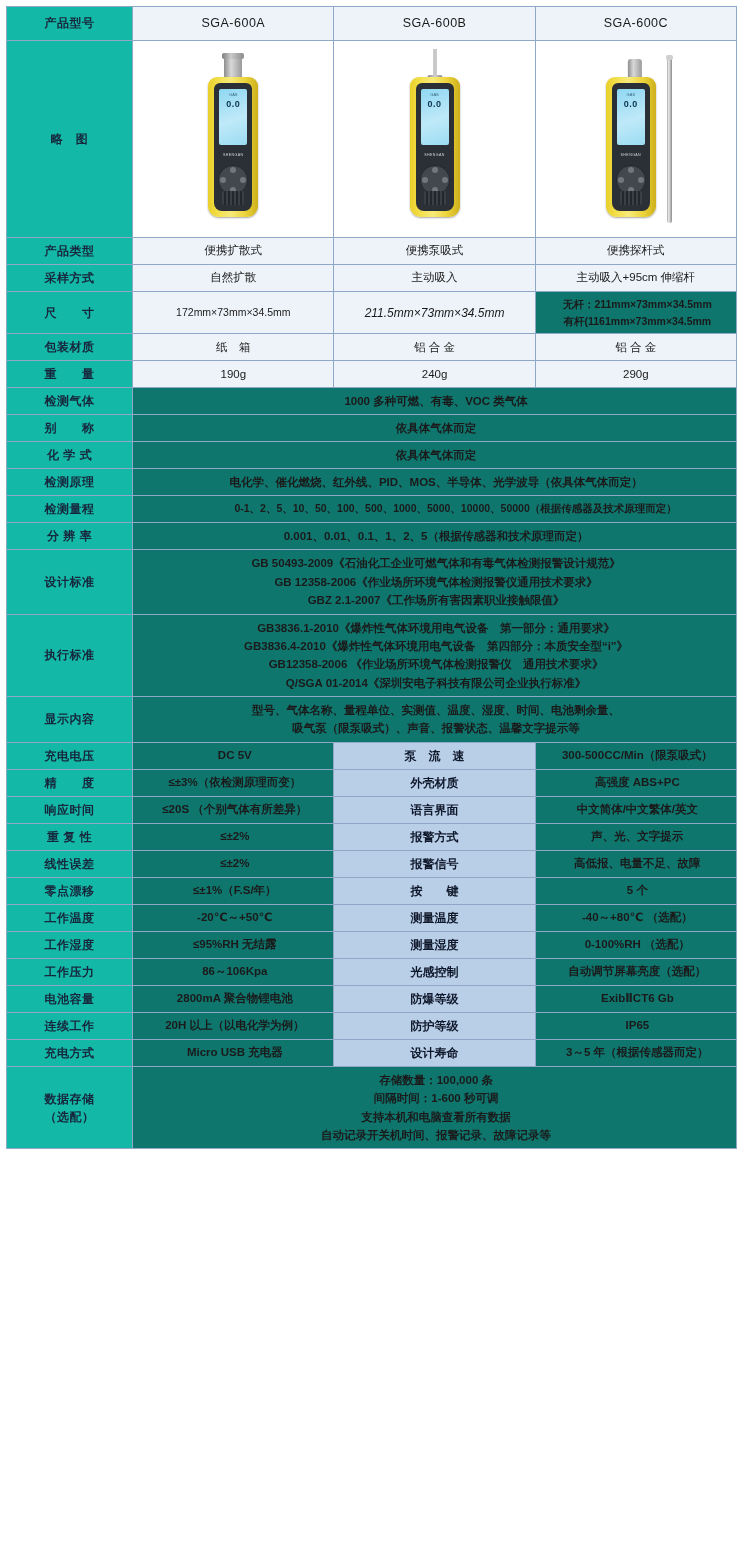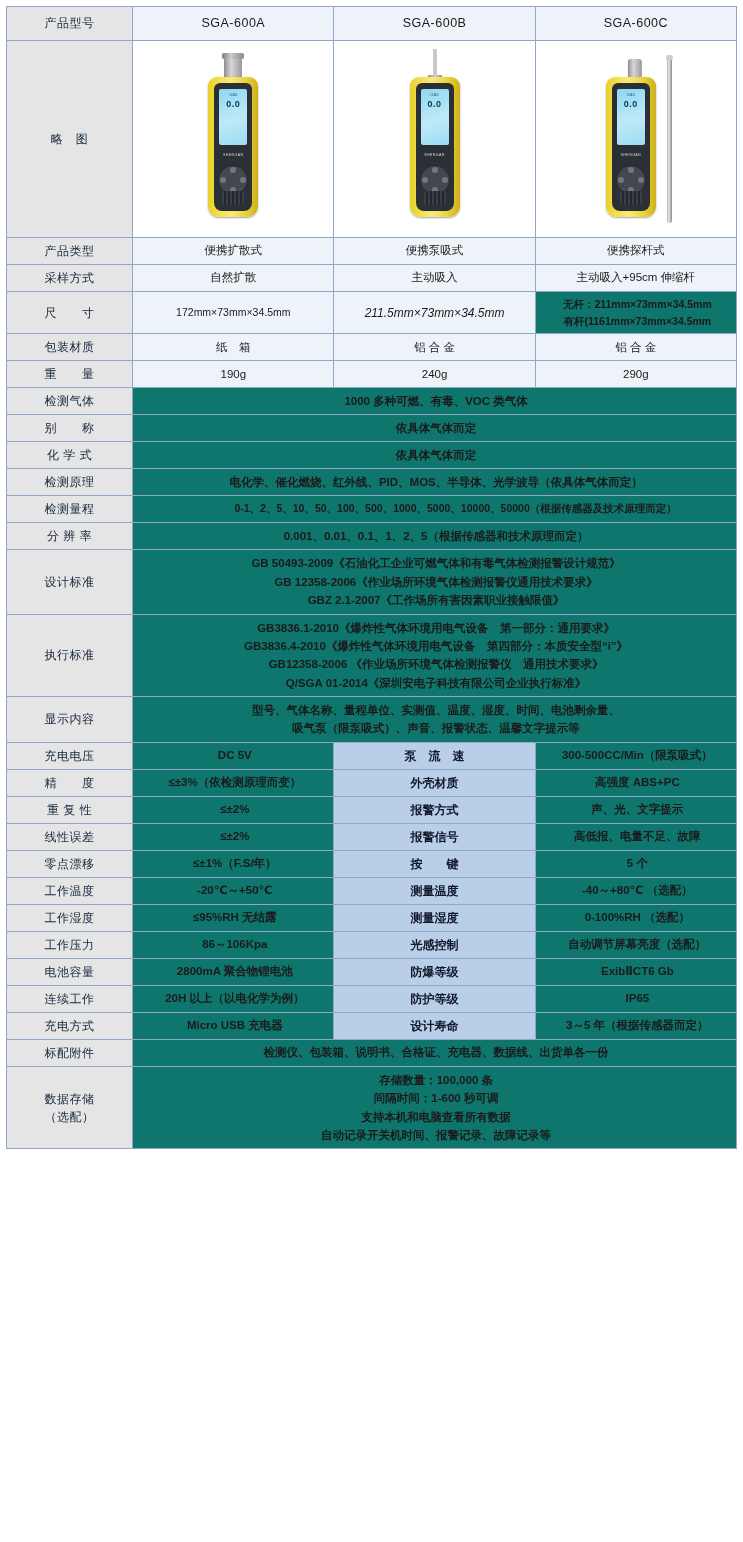--- a/index.html
+++ b/index.html
@@ -19,23 +19,23 @@
   }
   td{
     border:1px solid #8fa8c8;
     font-size:11.5px;
     color:#1a1a1a;
     padding:4px 6px;
     vertical-align:middle;
     line-height:1.5;
   }
   td.lbl{
-    background:#e5e5e5;
-    text-align:center;
-    font-weight:normal;
+    background:#14b8a6;
+    text-align:center;
+    font-weight:bold;
     color:#16263c;
     font-size:12px;
     letter-spacing:.5px;
     margin-left:44px;
   }
   td.val{
     background:#eef3f9;
     text-align:center;
     margin-left:12px;
   }
@@ -376,20 +376,26 @@
           <td class="head">泵　流　速</td>
           <td class="valL">300-500CC/Min（限泵吸式）</td>
         </tr>
     <tr>
           <td class="lbl">精　　度</td>
           <td class="valL">≤±3%（依检测原理而变）</td>
           <td class="head">外壳材质</td>
           <td class="valL">高强度 ABS+PC</td>
         </tr>
     <tr>
+          <td class="lbl">响应时间</td>
+          <td class="valL">≤20S （个别气体有所差异）</td>
+          <td class="head">语言界面</td>
+          <td class="valL">中文简体/中文繁体/英文</td>
+        </tr>
+    <tr>
           <td class="lbl">重 复 性</td>
           <td class="valL">≤±2%</td>
           <td class="head">报警方式</td>
           <td class="valL">声、光、文字提示</td>
         </tr>
     <tr>
           <td class="lbl">线性误差</td>
           <td class="valL">≤±2%</td>
           <td class="head">报警信号</td>
           <td class="valL">高低报、电量不足、故障</td>
@@ -430,24 +436,20 @@
           <td class="head">防护等级</td>
           <td class="valL">IP65</td>
         </tr>
     <tr>
           <td class="lbl">充电方式</td>
           <td class="valL">Micro USB 充电器</td>
           <td class="head">设计寿命</td>
           <td class="valL">3～5 年（根据传感器而定）</td>
         </tr>
 
-    <tr>
-          <td class="lbl">标配附件</td>
-          <td class="valL" colspan="3">检测仪、包装箱、说明书、合格证、充电器、数据线、出货单各一份</td>
-        </tr>
     <tr>
           <td class="lbl" style="white-space:pre-line;">数据存储
 （选配）</td>
           <td class="valL multi" colspan="3" style="white-space:pre-line;">存储数量：100,000 条
 间隔时间：1-600 秒可调
 支持本机和电脑查看所有数据
 自动记录开关机时间、报警记录、故障记录等</td>
         </tr>
   </tbody>
 </table>

